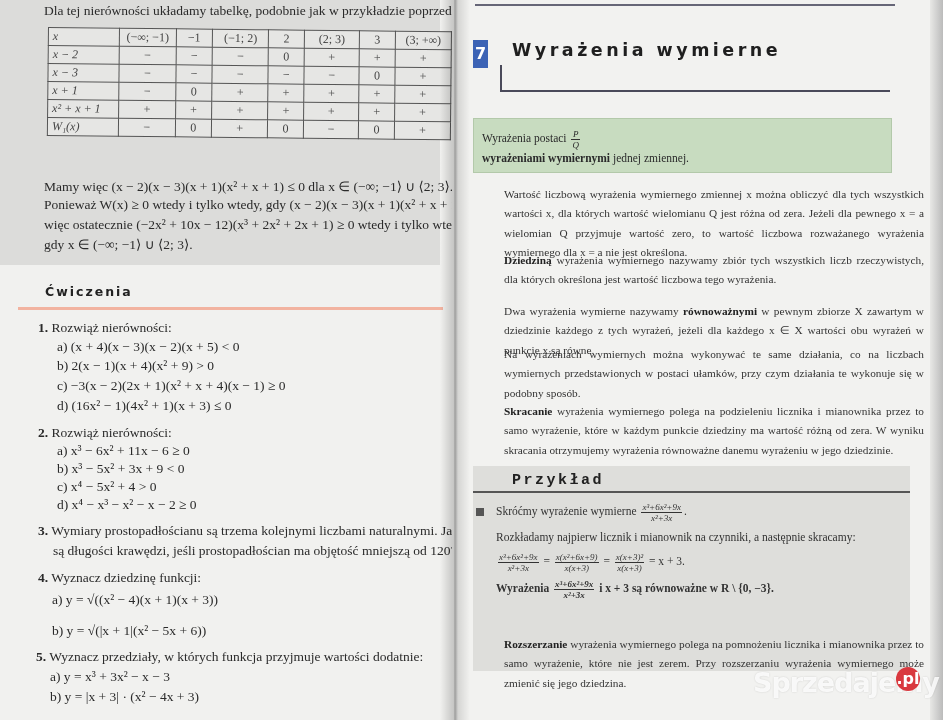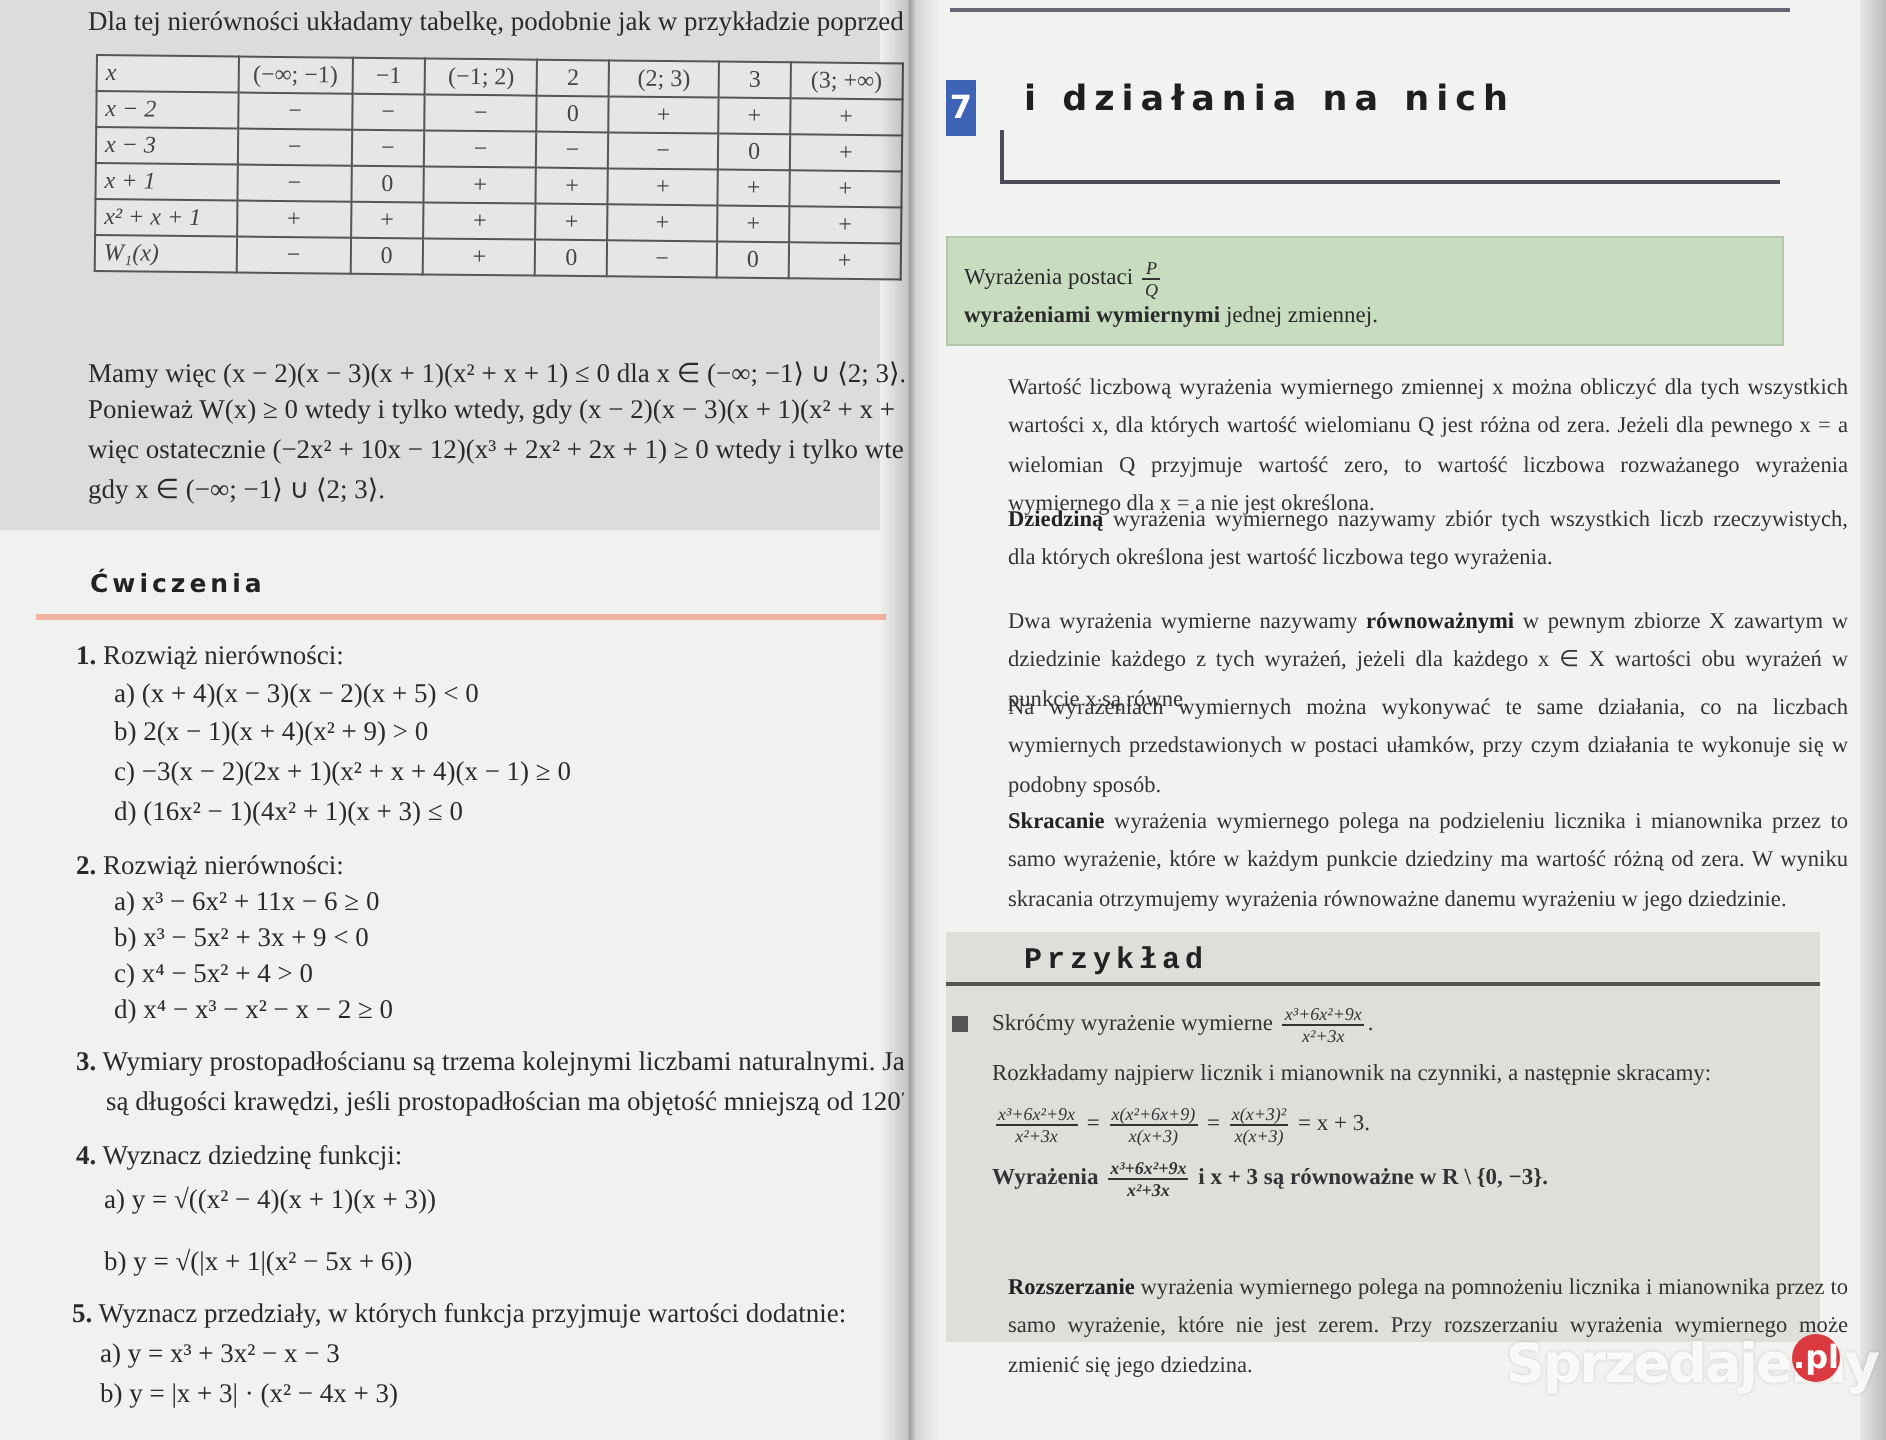--- a/index.html
+++ b/index.html
@@ -144,21 +144,21 @@
   <div class="ex" style="left:36px;top:649px;"><b>5.</b> <span>Wyznacz przedziały, w których funkcja przyjmuje wartości dodatnie:</span></div>
   <div class="ex" style="left:50px;top:669px;">a) y = x³ + 3x² − x − 3</div>
   <div class="ex" style="left:50px;top:689px;text-align:right;">b) y = |x + 3| · (x² − 4x + 3)</div>
 </div>
 
 <div class="page right"></div>
 <div class="topline" style="left:475px;width:420px;"></div>
 
 <div class="chapnum">7</div>
 <div class="chaptitle">
-  <div>i działania na nich</div>
+  <div>Wyrażenia wymierne</div>
 </div>
 <div class="chapvline"></div>
 <div class="chapline"></div>
 
 <div class="defbox">
   <div class="t1">
     <span>Wyrażenia postaci</span>
     <span class="frac"><span class="num">P</span><span class="den">Q</span></span>
   </div>
   <div class="t2"><b>wyrażeniami wymiernymi</b><span> jednej zmiennej.</span></div>

